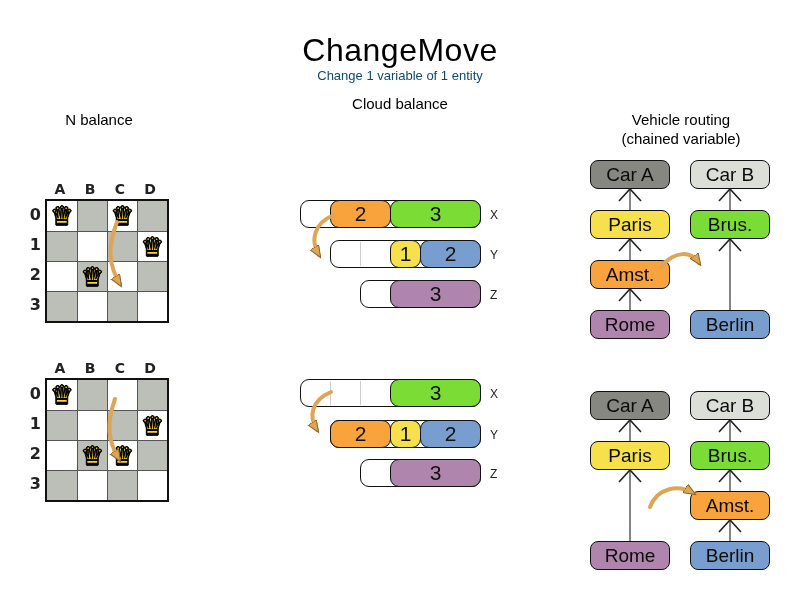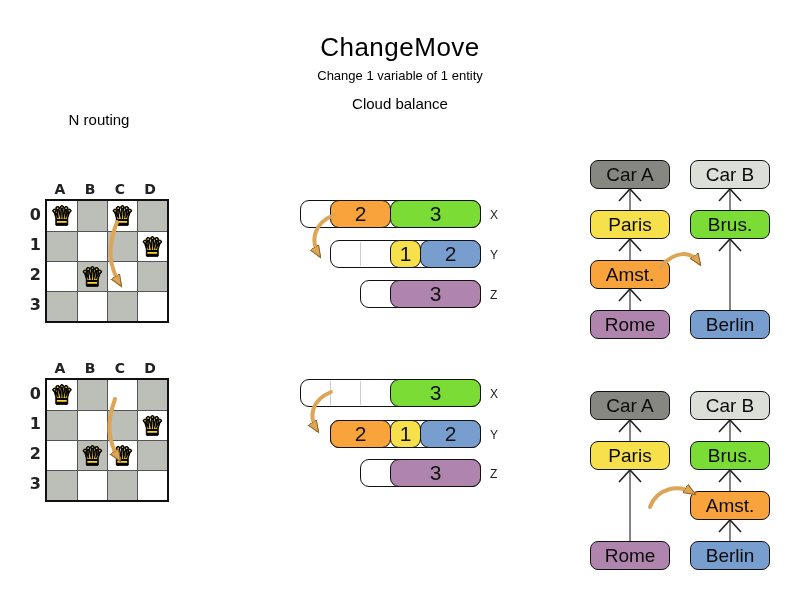--- a/index.html
+++ b/index.html
@@ -1,20 +1,20 @@
 <!DOCTYPE html>
 <html><head>
 <meta charset="utf-8">
 <style>
   html,body{margin:0;padding:0;background:#fff;}
   #stage{position:relative;width:800px;height:600px;background:#fff;overflow:hidden;
          font-family:"Liberation Sans",sans-serif;color:#000;}
   .abs{position:absolute;}
-  #title{left:0;right:0;top:32px;text-align:center;font-size:26px;letter-spacing:.5px;}
-  #subtitle{left:0;right:0;top:68px;text-align:center;font-size:13px;color:#000000;}
+  #title{left:0;right:0;top:32px;text-align:center;font-size:32px;letter-spacing:.5px;}
+  #subtitle{left:0;right:0;top:68px;text-align:center;font-size:13px;color:#0c4a6e;}
   .col-header{transform:translateX(-50%);text-align:center;font-size:15px;line-height:19px;color:#000;white-space:nowrap;}
   
   .board{border:2px solid #111;box-sizing:content-box;}
   .cell{position:absolute;width:30px;height:30px;box-sizing:border-box;display:flex;align-items:center;justify-content:center;}
   .cell.bt{border-top:1px solid #555;}
   .cell.bl{border-left:1px solid #555;}
   .queen{font-size:26px;line-height:26px;color:#ffd42a;
          -webkit-text-stroke:1.1px #000;
          text-shadow:-1px 0 #000,1px 0 #000,0 -1px #000,0 1px #000;}
   .col-letter{position:absolute;width:30px;text-align:center;font-family:"DejaVu Sans",sans-serif;
@@ -33,22 +33,26 @@
   svg.overlay{position:absolute;left:0;top:0;pointer-events:none;}
 </style>
 </head>
 <body>
 
 <div id="stage">
 
   <div class="abs" id="title">ChangeMove</div>
   <div class="abs" id="subtitle">Change 1 variable of 1 entity</div>
 
-  <div class="abs col-header" style="left:99px;top:110px">N routing</div>
+  <div class="abs col-header" style="left:99px;top:110px">N balance</div>
   <div class="abs col-header" style="left:400px;top:94px">Cloud balance</div>
+  <div class="abs col-header" style="left:681px;top:110px">
+    <div>Vehicle routing</div>
+    <div>(chained variable)</div>
+  </div>
 
   <div id="generated">
       <div class="col-letter" style="position: absolute; left: 45px; top: 181px;">A</div>
       <div class="col-letter" style="position: absolute; left: 75px; top: 181px;">B</div>
       <div class="col-letter" style="position: absolute; left: 105px; top: 181px;">C</div>
       <div class="col-letter" style="position: absolute; left: 135px; top: 181px;">D</div>
       <div class="row-number" style="position: absolute; left: 23px; top: 205px;">0</div>
       <div class="row-number" style="position: absolute; left: 23px; top: 235px;">1</div>
       <div class="row-number" style="position: absolute; left: 23px; top: 265px;">2</div>
       <div class="row-number" style="position: absolute; left: 23px; top: 295px;">3</div>

